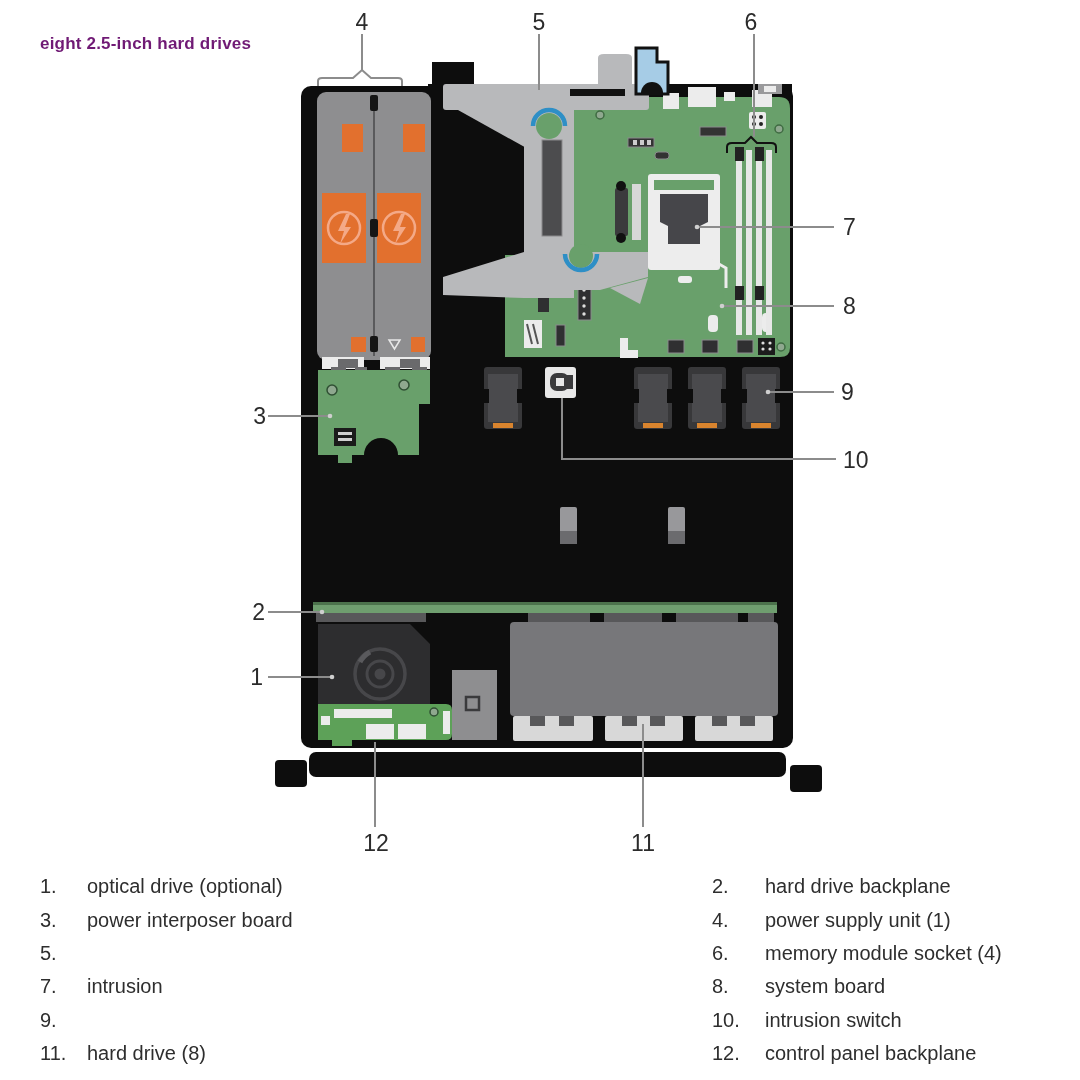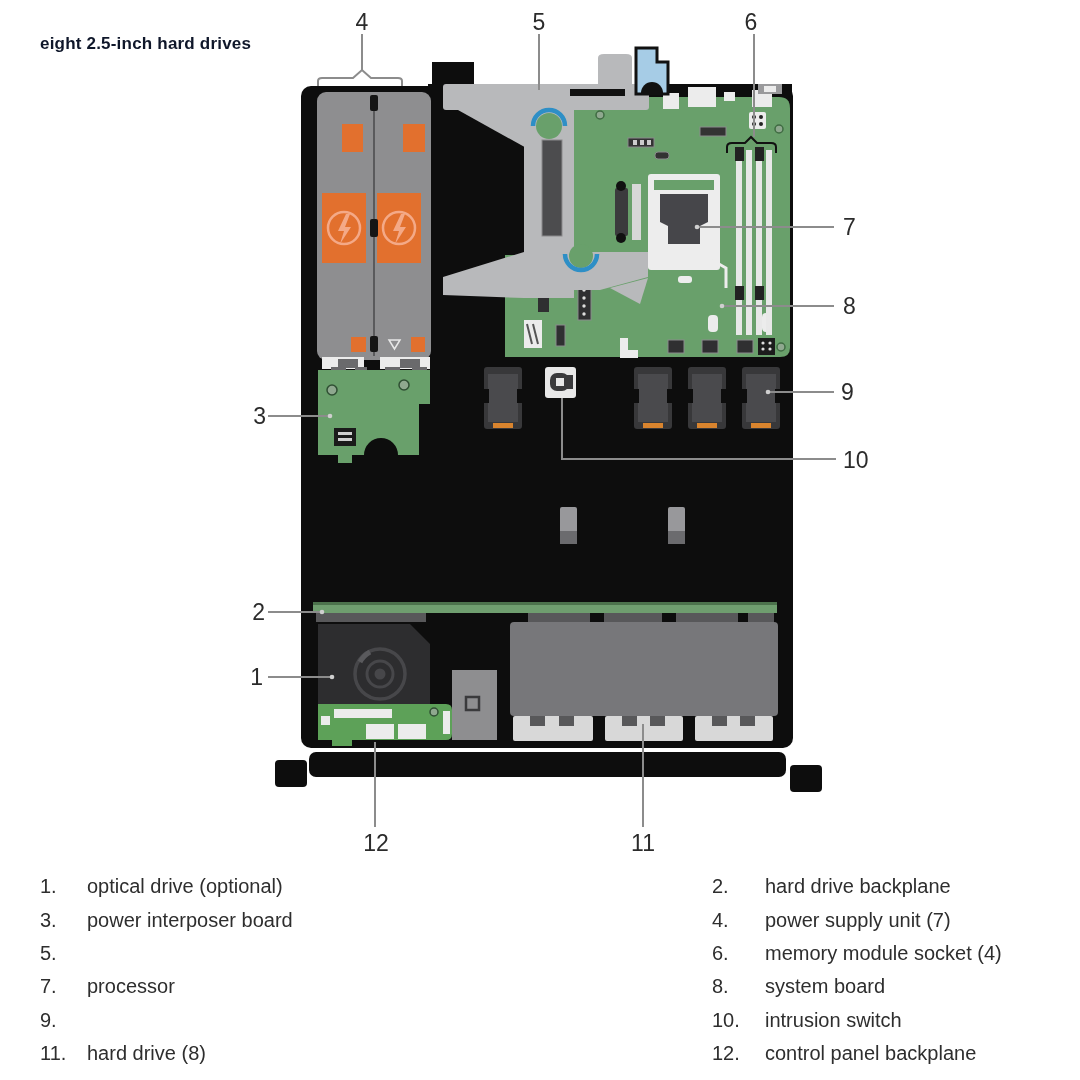--- a/index.html
+++ b/index.html
@@ -1,18 +1,18 @@
 <!DOCTYPE html>
 <html><head>
 <meta charset="utf-8">
 <style>
   html,body{margin:0;padding:0;background:#ffffff;width:1080px;height:1080px;overflow:hidden;
             font-family:"Liberation Sans",sans-serif;}
   .stage{position:relative;width:1080px;height:1080px;background:#fff;}
-  .title{position:absolute;left:40px;top:34px;font-size:17px;font-weight:bold;color:#0f172a;letter-spacing:.2px;}
+  .title{position:absolute;left:40px;top:34px;font-size:17px;font-weight:bold;color:#701a75;letter-spacing:.2px;}
   svg.diagram{position:absolute;left:0;top:0;}
   svg text.callout{font:23px "Liberation Sans",sans-serif;fill:#2b2b2b;}
   .legend{position:absolute;top:870px;left:0;width:1080px;}
   .lcol{position:absolute;top:0;}
   .lcol.left{left:40px;width:600px;}
   .lcol.right{left:712px;width:360px;}
   .lrow{display:flex;align-items:center;height:33.4px;font-size:20px;color:#2e2e2e;}
   .lnum{flex:0 0 47px;}
   .lcol.right .lnum{flex:0 0 53px;}
   .llab{flex:1;}
@@ -317,38 +317,38 @@
         </div>
       <div class="lrow">
           <span class="lnum">3.</span>
           <span class="llab">power interposer board</span>
         </div>
       <div class="lrow">
           <span class="lnum">5.</span>
         </div>
       <div class="lrow">
           <span class="lnum">7.</span>
-          <span class="llab">processor</span>
+          <span class="llab">intrusion</span>
         </div>
       <div class="lrow">
           <span class="lnum">9.</span>
         </div>
       <div class="lrow">
           <span class="lnum">11.</span>
           <span class="llab">hard drive (8)</span>
         </div>
     </div>
     <div class="lcol right">
       <div class="lrow">
           <span class="lnum">2.</span>
           <span class="llab">hard drive backplane</span>
         </div>
       <div class="lrow">
           <span class="lnum">4.</span>
-          <span class="llab">power supply unit (7)</span>
+          <span class="llab">power supply unit (1)</span>
         </div>
       <div class="lrow">
           <span class="lnum">6.</span>
           <span class="llab">memory module socket (4)</span>
         </div>
       <div class="lrow">
           <span class="lnum">8.</span>
           <span class="llab">system board</span>
         </div>
       <div class="lrow">

